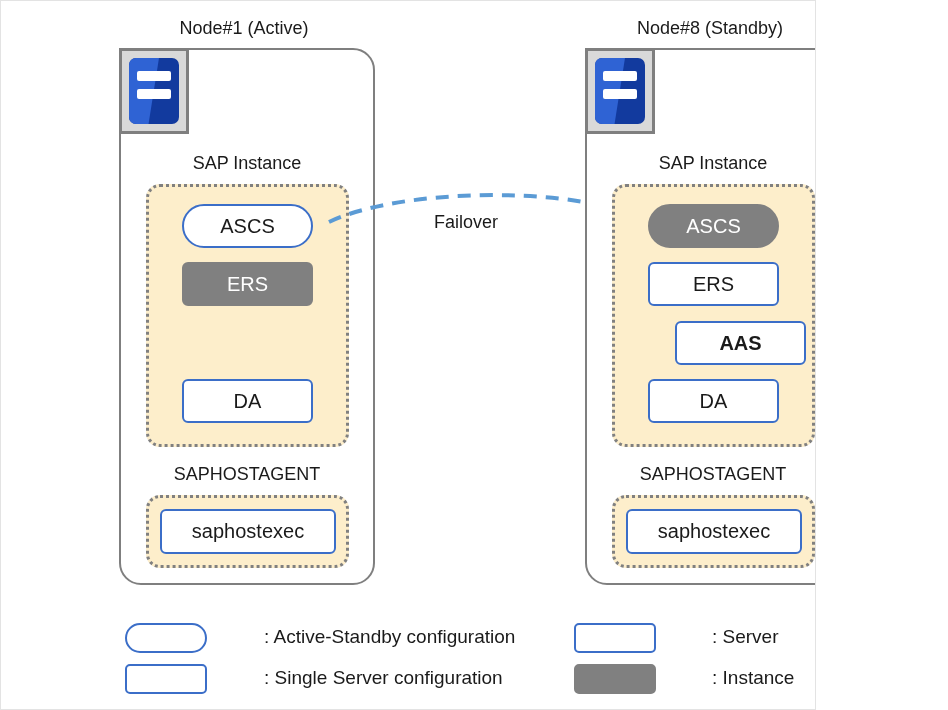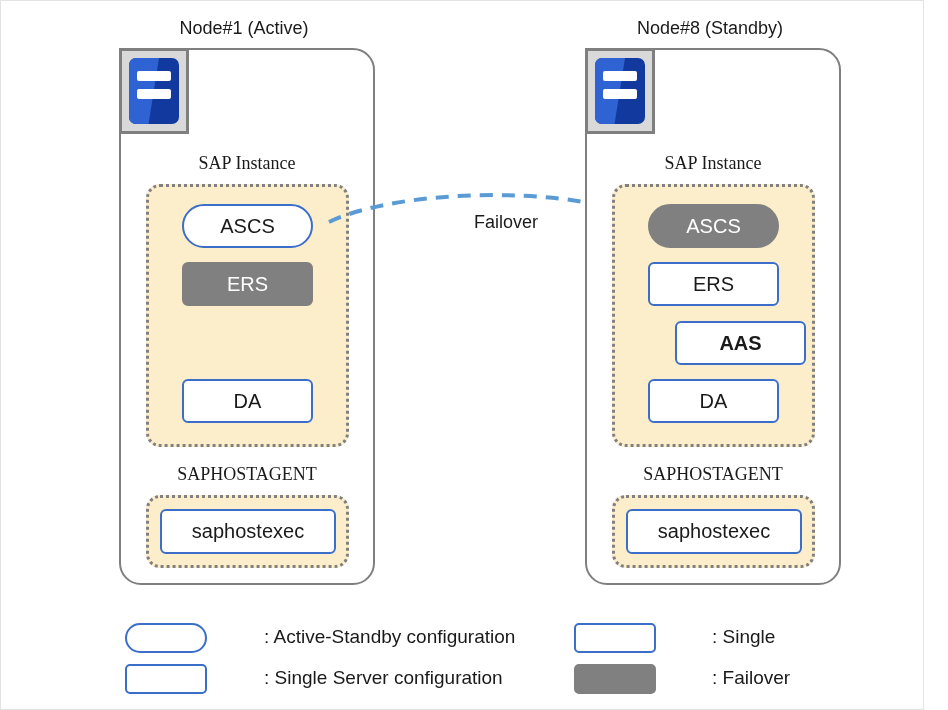--- a/index.html
+++ b/index.html
@@ -5,21 +5,21 @@
   html, body {
     margin: 0;
     padding: 0;
     background: #ffffff;
   }
   body {
     font-family: "Liberation Sans", sans-serif;
   }
   #canvas {
     position: relative;
-    width: 924px;
+    width: 816px;
     height: 710px;
     background: #ffffff;
     border: 1px solid #e3e3e3;
     box-sizing: border-box;
     overflow: hidden;
   }
 
   
   .node-title {
     position: absolute;
@@ -76,21 +76,20 @@
   .server-icon .bar.b1 { top: 13px; }
   .server-icon .bar.b2 { top: 31px; }
 
   
   .section-label {
     position: absolute;
     font-size: 18px;
     color: #1a1a1a;
     text-align: center;
     white-space: nowrap;
-    font-family: Liberation Serif, serif;
   }
 
   
   .group-box {
     position: absolute;
     background: #fdeecb;
     border: 3px dotted #808080;
     border-radius: 14px;
     box-sizing: border-box;
   }
@@ -125,21 +124,20 @@
     top: 185px;
     width: 320px;
     height: 60px;
     pointer-events: none;
   }
   .failover-label {
     position: absolute;
     font-size: 18px;
     color: #1a1a1a;
     white-space: nowrap;
-    margin-left: 40px;
   }
 
   
   .legend-swatch {
     position: absolute;
     box-sizing: border-box;
     width: 82px;
     height: 30px;
     background: #ffffff;
     border: 2.5px solid #3b6ec8;
@@ -220,18 +218,18 @@
 
   <div class="comp" style="left:625px; top:508px; width:176px; height:45px; font-size:20px;">saphostexec</div>
 
   <div class="legend-swatch pill" style="left:124px; top:622px;"></div>
   <div class="legend-text" style="left:219px; top:625px;">: Active-Standby configuration</div>
 
   <div class="legend-swatch" style="left:124px; top:663px;"></div>
   <div class="legend-text" style="left:219px; top:666px;">: Single Server configuration</div>
 
   <div class="legend-swatch" style="left:573px; top:622px;"></div>
-  <div class="legend-text" style="left:667px; top:625px;">: Single</div>
+  <div class="legend-text" style="left:667px; top:625px;">: Server</div>
 
   <div class="legend-swatch gray" style="left:573px; top:663px;"></div>
-  <div class="legend-text" style="left:667px; top:666px;">: Failover</div>
+  <div class="legend-text" style="left:667px; top:666px;">: Instance</div>
 
 </div>
 
 </body></html>

